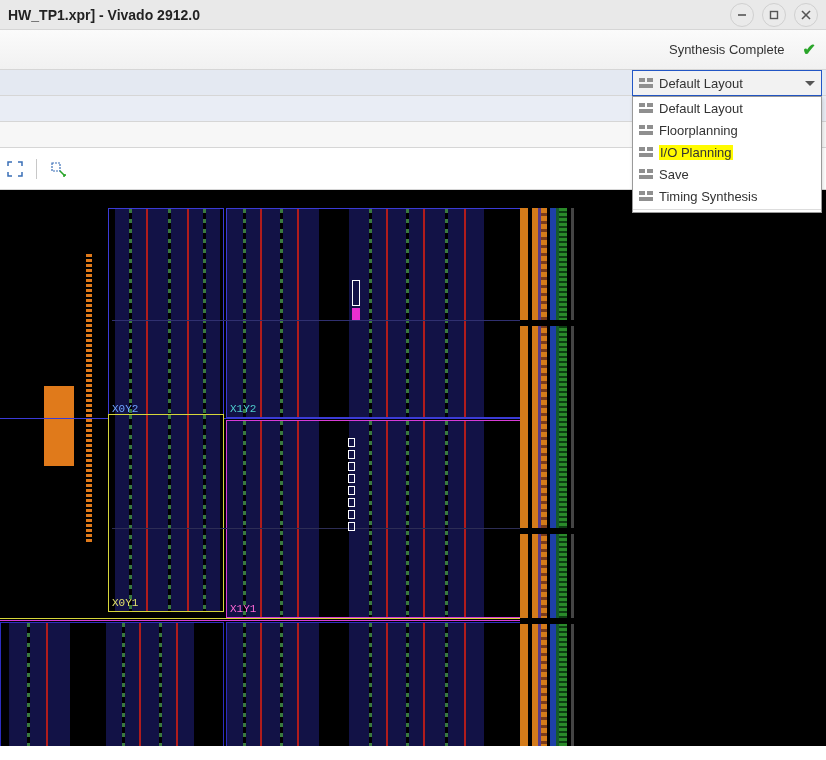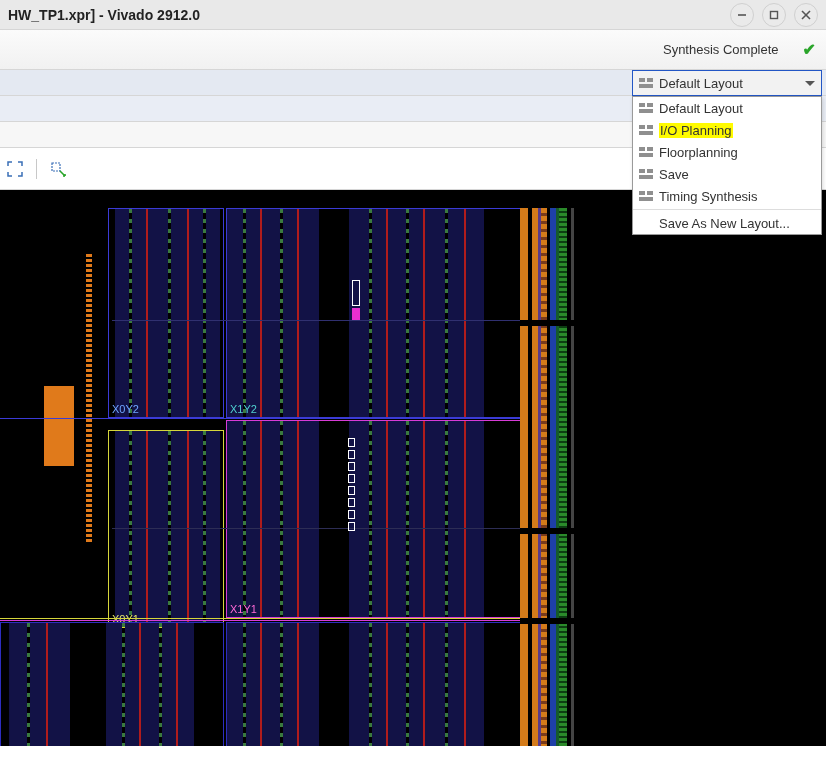--- a/index.html
+++ b/index.html
@@ -42,21 +42,21 @@
   .statusbar {
     height: 40px;
     background: linear-gradient(#fbfbfb,#f1f1f1);
     display: flex;
     align-items: center;
     justify-content: flex-end;
     padding: 0 10px 0 0;
     border-bottom: 1px solid #d6d6d6;
     position: relative;
   }
-  .status-label { font-size: 13px; color: #333; margin-right: 18px; }
+  .status-label { font-size: 13px; color: #333; margin-right: 12px; }
   .check { color: #2aa52a; font-weight: 700; margin-left: 6px; font-size: 16px; }
 
   
   .layout-combo {
     position: absolute;
     right: 4px;
     top: 70px;
     width: 190px;
     height: 26px;
     border: 1px solid #2256c5;
@@ -131,21 +131,21 @@
   }
 
   
   .canvas-wrap { position: relative; background: #000; height: 556px; }
   .canvas { position: absolute; inset: 0; }
 
   
   .region { position: absolute; border: 1px solid; background: rgba(20,20,80,0.0); }
   .region .lbl {
     position: absolute; left: 3px; bottom: 2px;
-    font-size: 11px; font-family: Liberation Sans, sans-serif;
+    font-size: 11px; font-family: Liberation Mono, monospace;
   }
 
   
   .cols { position: absolute; inset: 0; display: flex; }
   .cols span { flex: 0 0 auto; height: 100%; }
   .col-bg { background: #121246; } 
   .col-gap { background: #000; }
   .col-orange { background: #d47b1a; }
   .col-red { background: #b01c1c; }
   .col-green { background: #2a8a2a; }
@@ -204,39 +204,35 @@
   <span class="caret"></span>
 </div>
 
 <div class="dropdown">
   <div class="menu-item">
     <span class="glyph"></span>
     <span>Default Layout</span>
   </div>
   <div class="menu-item">
     <span class="glyph"></span>
-    <span class="hl">I/O Planning</span>
+    <span>Floorplanning</span>
   </div>
   <div class="menu-item">
     <span class="glyph"></span>
-    <span>Floorplanning</span>
+    <span class="hl">I/O Planning</span>
   </div>
   <div class="menu-item">
     <span class="glyph"></span>
     <span>Save</span>
   </div>
   <div class="menu-item">
     <span class="glyph"></span>
     <span>Timing Synthesis</span>
   </div>
   <div class="menu-sep"></div>
-  <div class="menu-item noicon">
-    <span class="glyph"></span>
-    <span>Save As New Layout...</span>
-  </div>
 </div>
 
 <div class="strip"></div>
 <div class="strip" style="background:#e9edf5;"></div>
 <div class="strip light"></div>
 
 <div class="mini-toolbar">
   <span class="tb-icon">
     <svg width="16" height="16">
       <polyline points="1,5 1,1 5,1" fill="none" stroke="#3a6fb7" stroke-width="1.5"></polyline>
@@ -308,21 +304,21 @@
         <span class="col-bg" style="width:16px"></span>
         <span class="col-red" style="width:2px"></span>
         <span class="col-bg" style="width:18px"></span>
         <span class="col-gap" style="flex:1"></span>
       </div>
       <span class="lbl" style="color:#4fd0d0">X1Y2</span>
     </div>
 
     <div class="hline" style="top:228px; left:0; width:586px; background:#3b3bd6;"></div>
 
-    <div class="region" style="left:108px; top:240px; width:116px; height:198px; border-color:#d6d63b;">
+    <div class="region" style="left:108px; top:224px; width:116px; height:198px; border-color:#d6d63b;">
       <div class="cols">
         <span class="col-gap" style="width:6px"></span>
         <span class="col-bg" style="width:14px"></span>
         <span class="dash-col" style="width:3px"></span>
         <span class="col-bg" style="width:14px"></span>
         <span class="col-red" style="width:2px"></span>
         <span class="col-bg" style="width:20px"></span>
         <span class="dash-col" style="width:3px"></span>
         <span class="col-bg" style="width:16px"></span>
         <span class="col-red" style="width:2px"></span>

